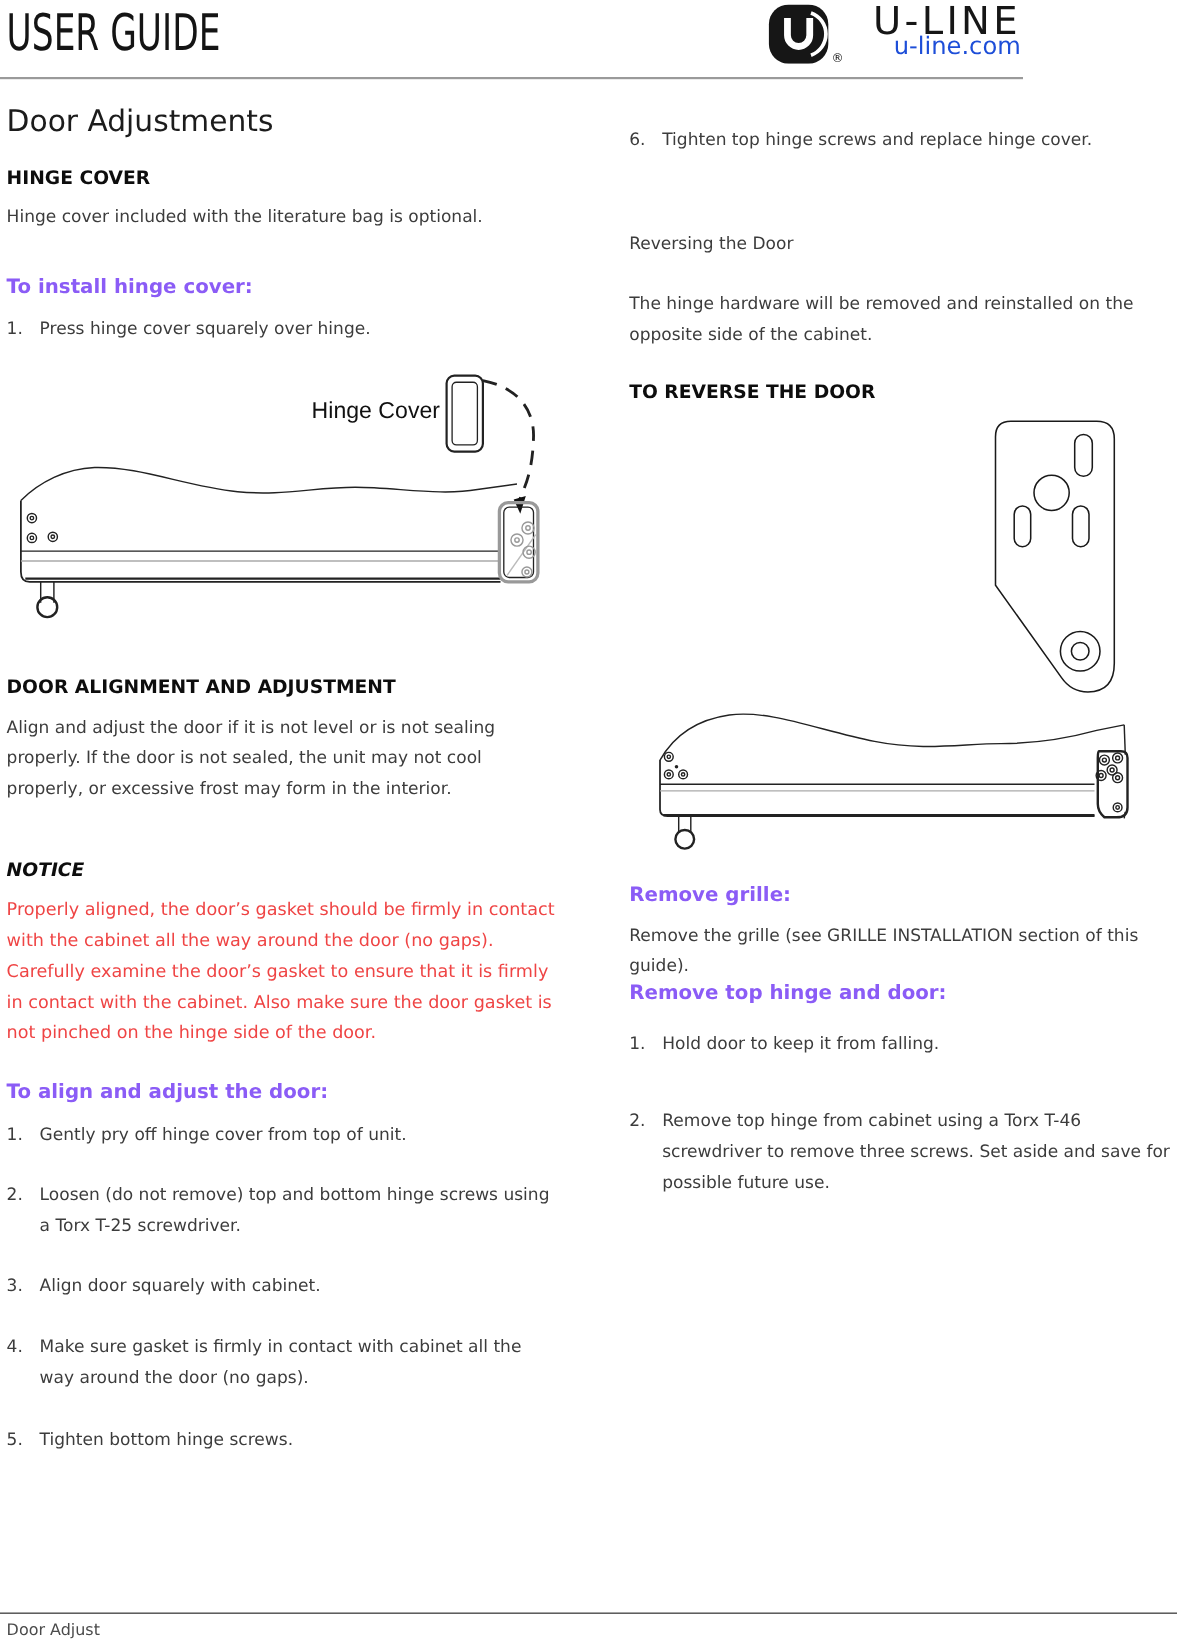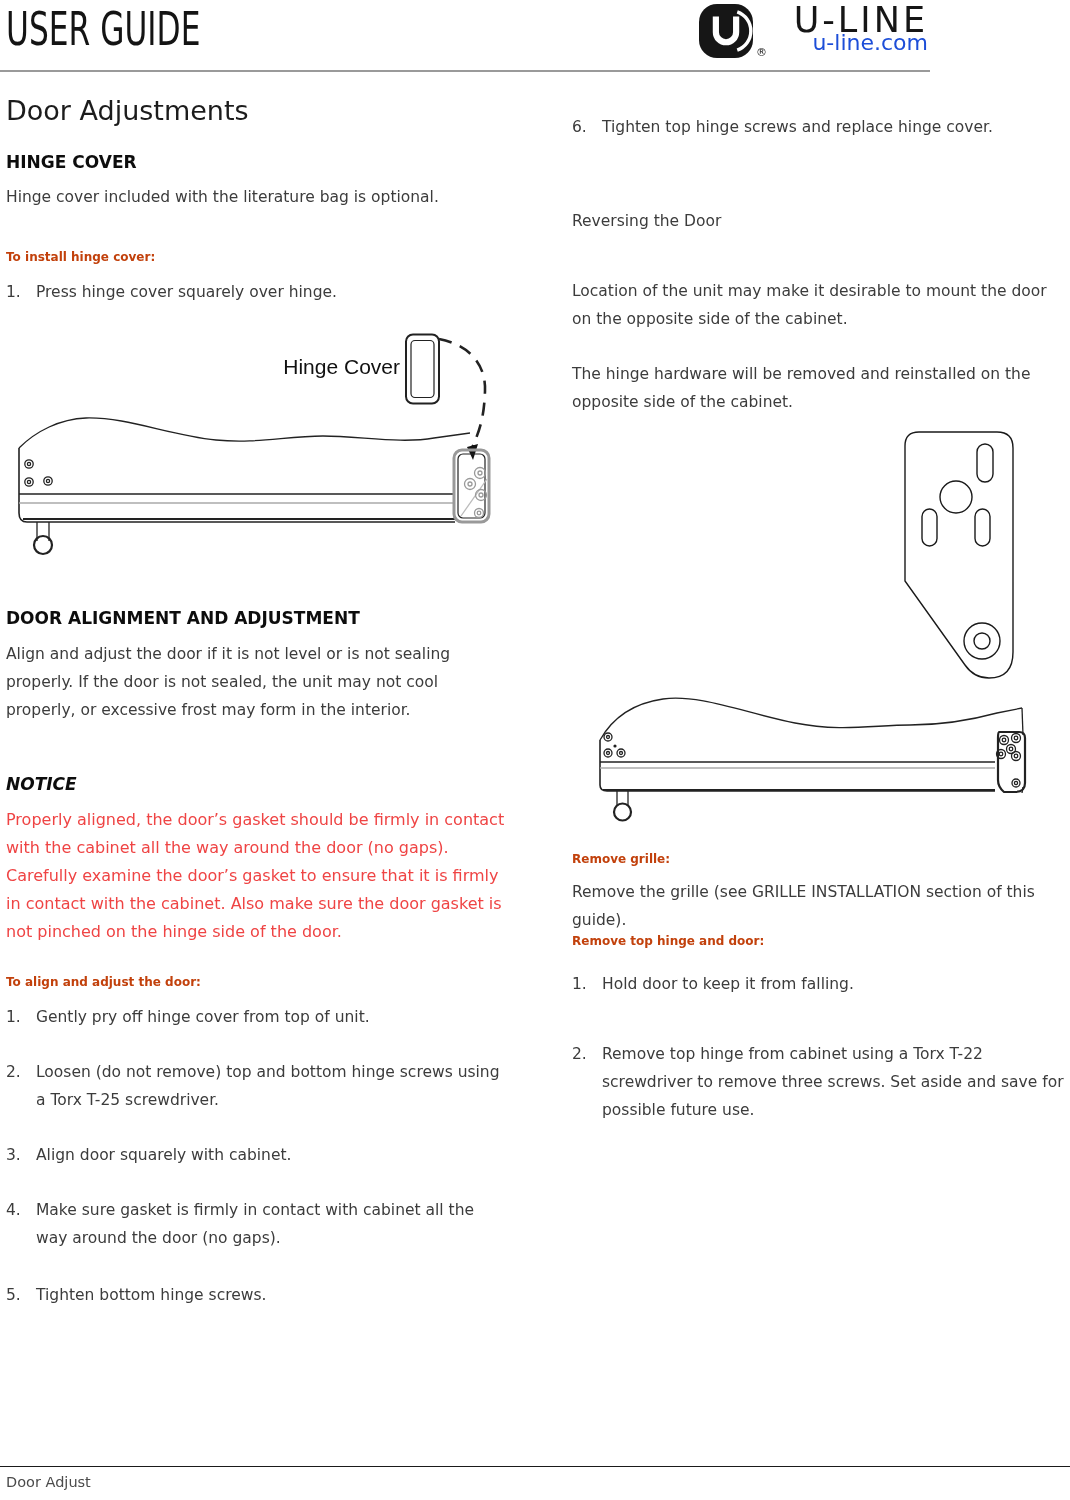--- a/index.html
+++ b/index.html
@@ -18,21 +18,21 @@
   .brand-wordmark { position:absolute; right:0; top:-2px; font-size:35px; letter-spacing:3px;
                     color:#161616; font-weight:400; white-space:nowrap; }
   .brand-site { position:absolute; right:0; top:28px; font-size:22px; color:#1d4ed8; }
 
   
   .col-left  { position:absolute; left:6px;  top:60px; width:500px; }
   .col-right { position:absolute; left:572px; top:73px; width:496px; }
 
   .page-title { font-size:27px; font-weight:400; color:#1c1c1c; margin:35px 0 0 0; }
   .h-caps { font-size:17px; font-weight:700; color:#0d0d0d; }
-  .h-sub  { font-size:12px; font-weight:700; color:#c2410c; }
+  .h-sub  { font-size:18px; font-weight:700; color:#8b5cf6; }
   .body-text { font-size:15.5px; line-height:28px; color:#3c3c3c; }
   .body-bold { font-size:16px;  line-height:28px; font-weight:400; color:#ef4444; }
 
   .step { display:flex; }
   .step .num { flex:0 0 30px; width:30px; }
   .step .txt { flex:1; }
 
   
   .fig { position:relative; }
   .fig svg { display:block; }
@@ -148,23 +148,23 @@
     </div>
   </div>
 
   <div class="col-right">
     <div class="step body-text" style="margin-top:40px;">
       <span class="num">6.</span>
       <span class="txt">Tighten top hinge screws and replace hinge cover.</span>
     </div>
 
     <div class="body-text" style="margin-top:66px;">Reversing the Door</div>
-    <div class="body-text" style="margin-top:42px;">Location of the unit may make it desirable to mount the door on the opposite side of the cabinet.</div>
     <div class="body-text" style="margin-top:27px;">The hinge hardware will be removed and reinstalled on the opposite side of the cabinet.</div>
 
+    <div class="h-caps" style="margin-top:29px;">TO REVERSE THE DOOR</div>
 
     <div class="fig" style="margin:14px 53px 0 auto; width:112px; height:250px;">
       <svg width="112" height="250" viewBox="0 0 112 250" fill="none" stroke="#1a1a1a" stroke-width="1.4">
         <path d="M16,2 H94 Q110,2 110,18 V222 Q110,248 86,248 Q71,248 62,235 L2,151 V16 Q2,2 16,2 Z"></path>
         <rect x="74" y="14" width="16" height="38" rx="8"></rect>
         <rect x="19" y="79" width="15" height="37" rx="7.5"></rect>
         <rect x="72" y="79" width="15" height="37" rx="7.5"></rect>
         <circle cx="53" cy="67" r="16"></circle>
         <circle cx="79" cy="211" r="18"></circle>
         <circle cx="79" cy="211" r="8"></circle>
@@ -217,21 +217,21 @@
     <div class="body-text" style="margin-top:12px;">Remove the grille (see GRILLE INSTALLATION section of this guide).</div>
 
     <div class="h-sub" style="">Remove top hinge and door:</div>
 
     <div class="step body-text" style="margin-top:22px;">
       <span class="num">1.</span>
       <span class="txt">Hold door to keep it from falling.</span>
     </div>
     <div class="step body-text" style="margin-top:42px;">
       <span class="num">2.</span>
-      <span class="txt">Remove top hinge from cabinet using a Torx T-22 screwdriver to remove three screws. Set aside and save for possible future use.</span>
+      <span class="txt">Remove top hinge from cabinet using a Torx T-46 screwdriver to remove three screws. Set aside and save for possible future use.</span>
     </div>
   </div>
 
   <div class="footer">
     <span>Door Adjust</span>
   </div>
 
 </div>
 
 </body></html>

